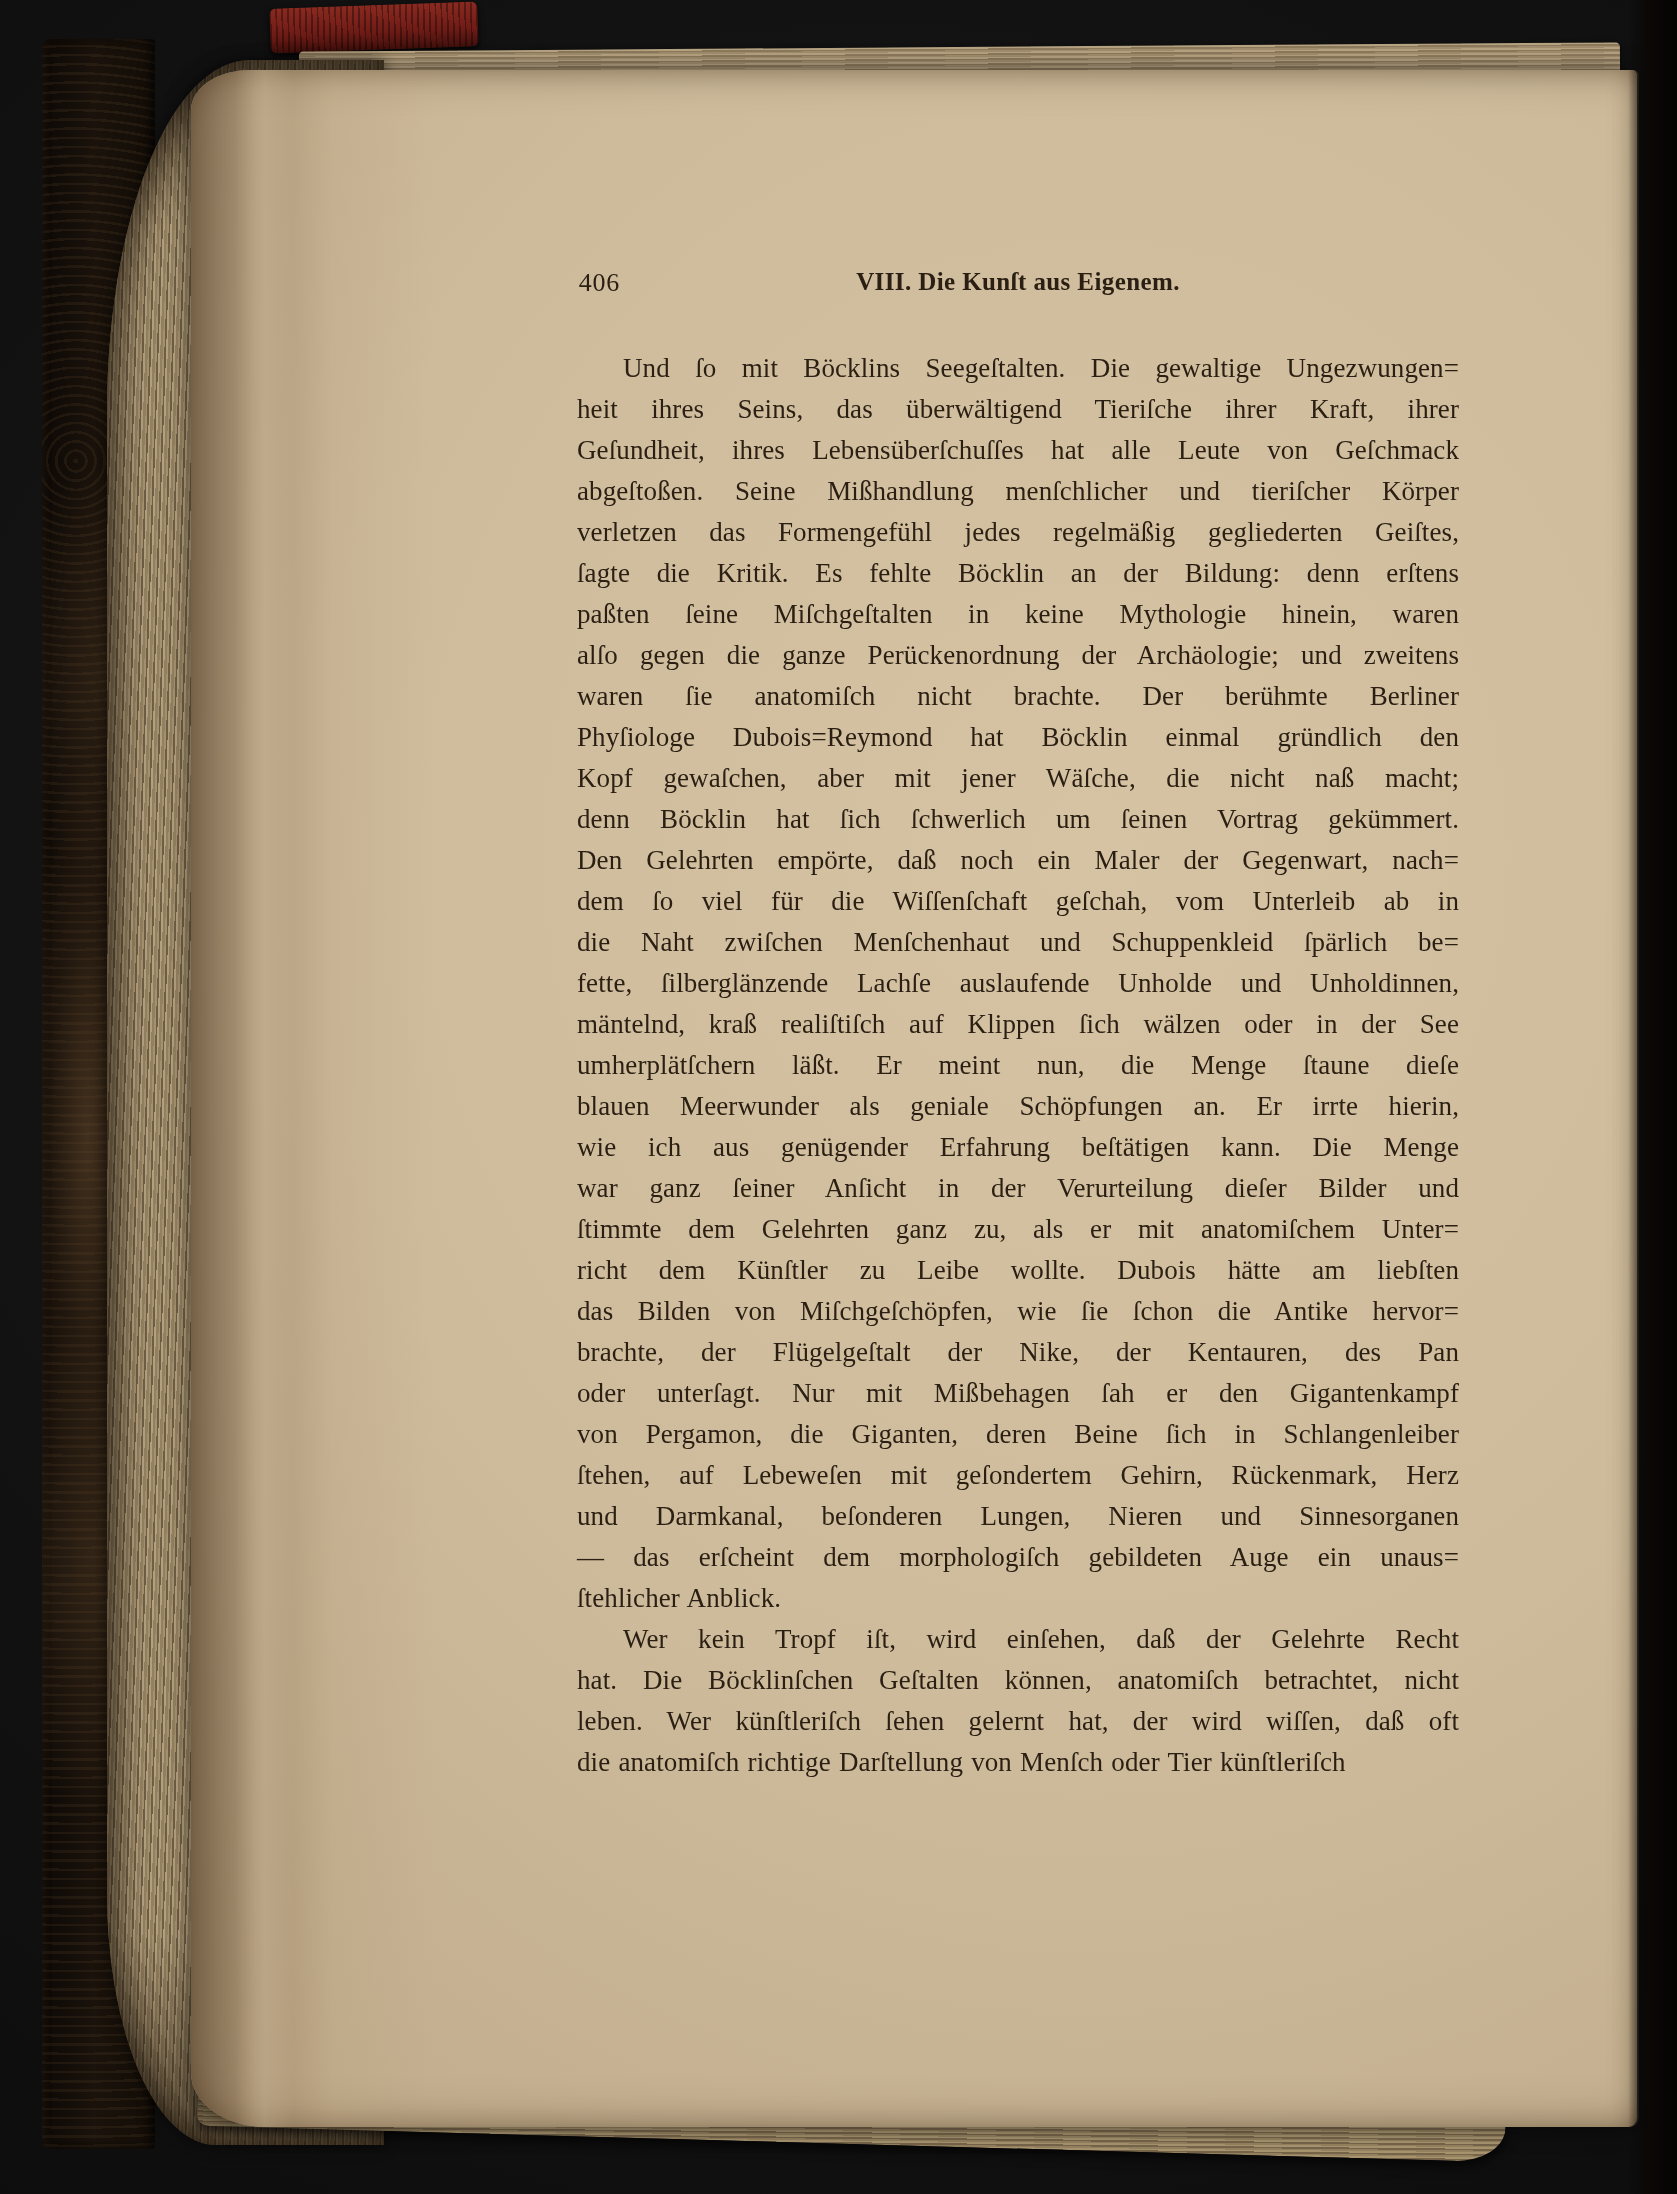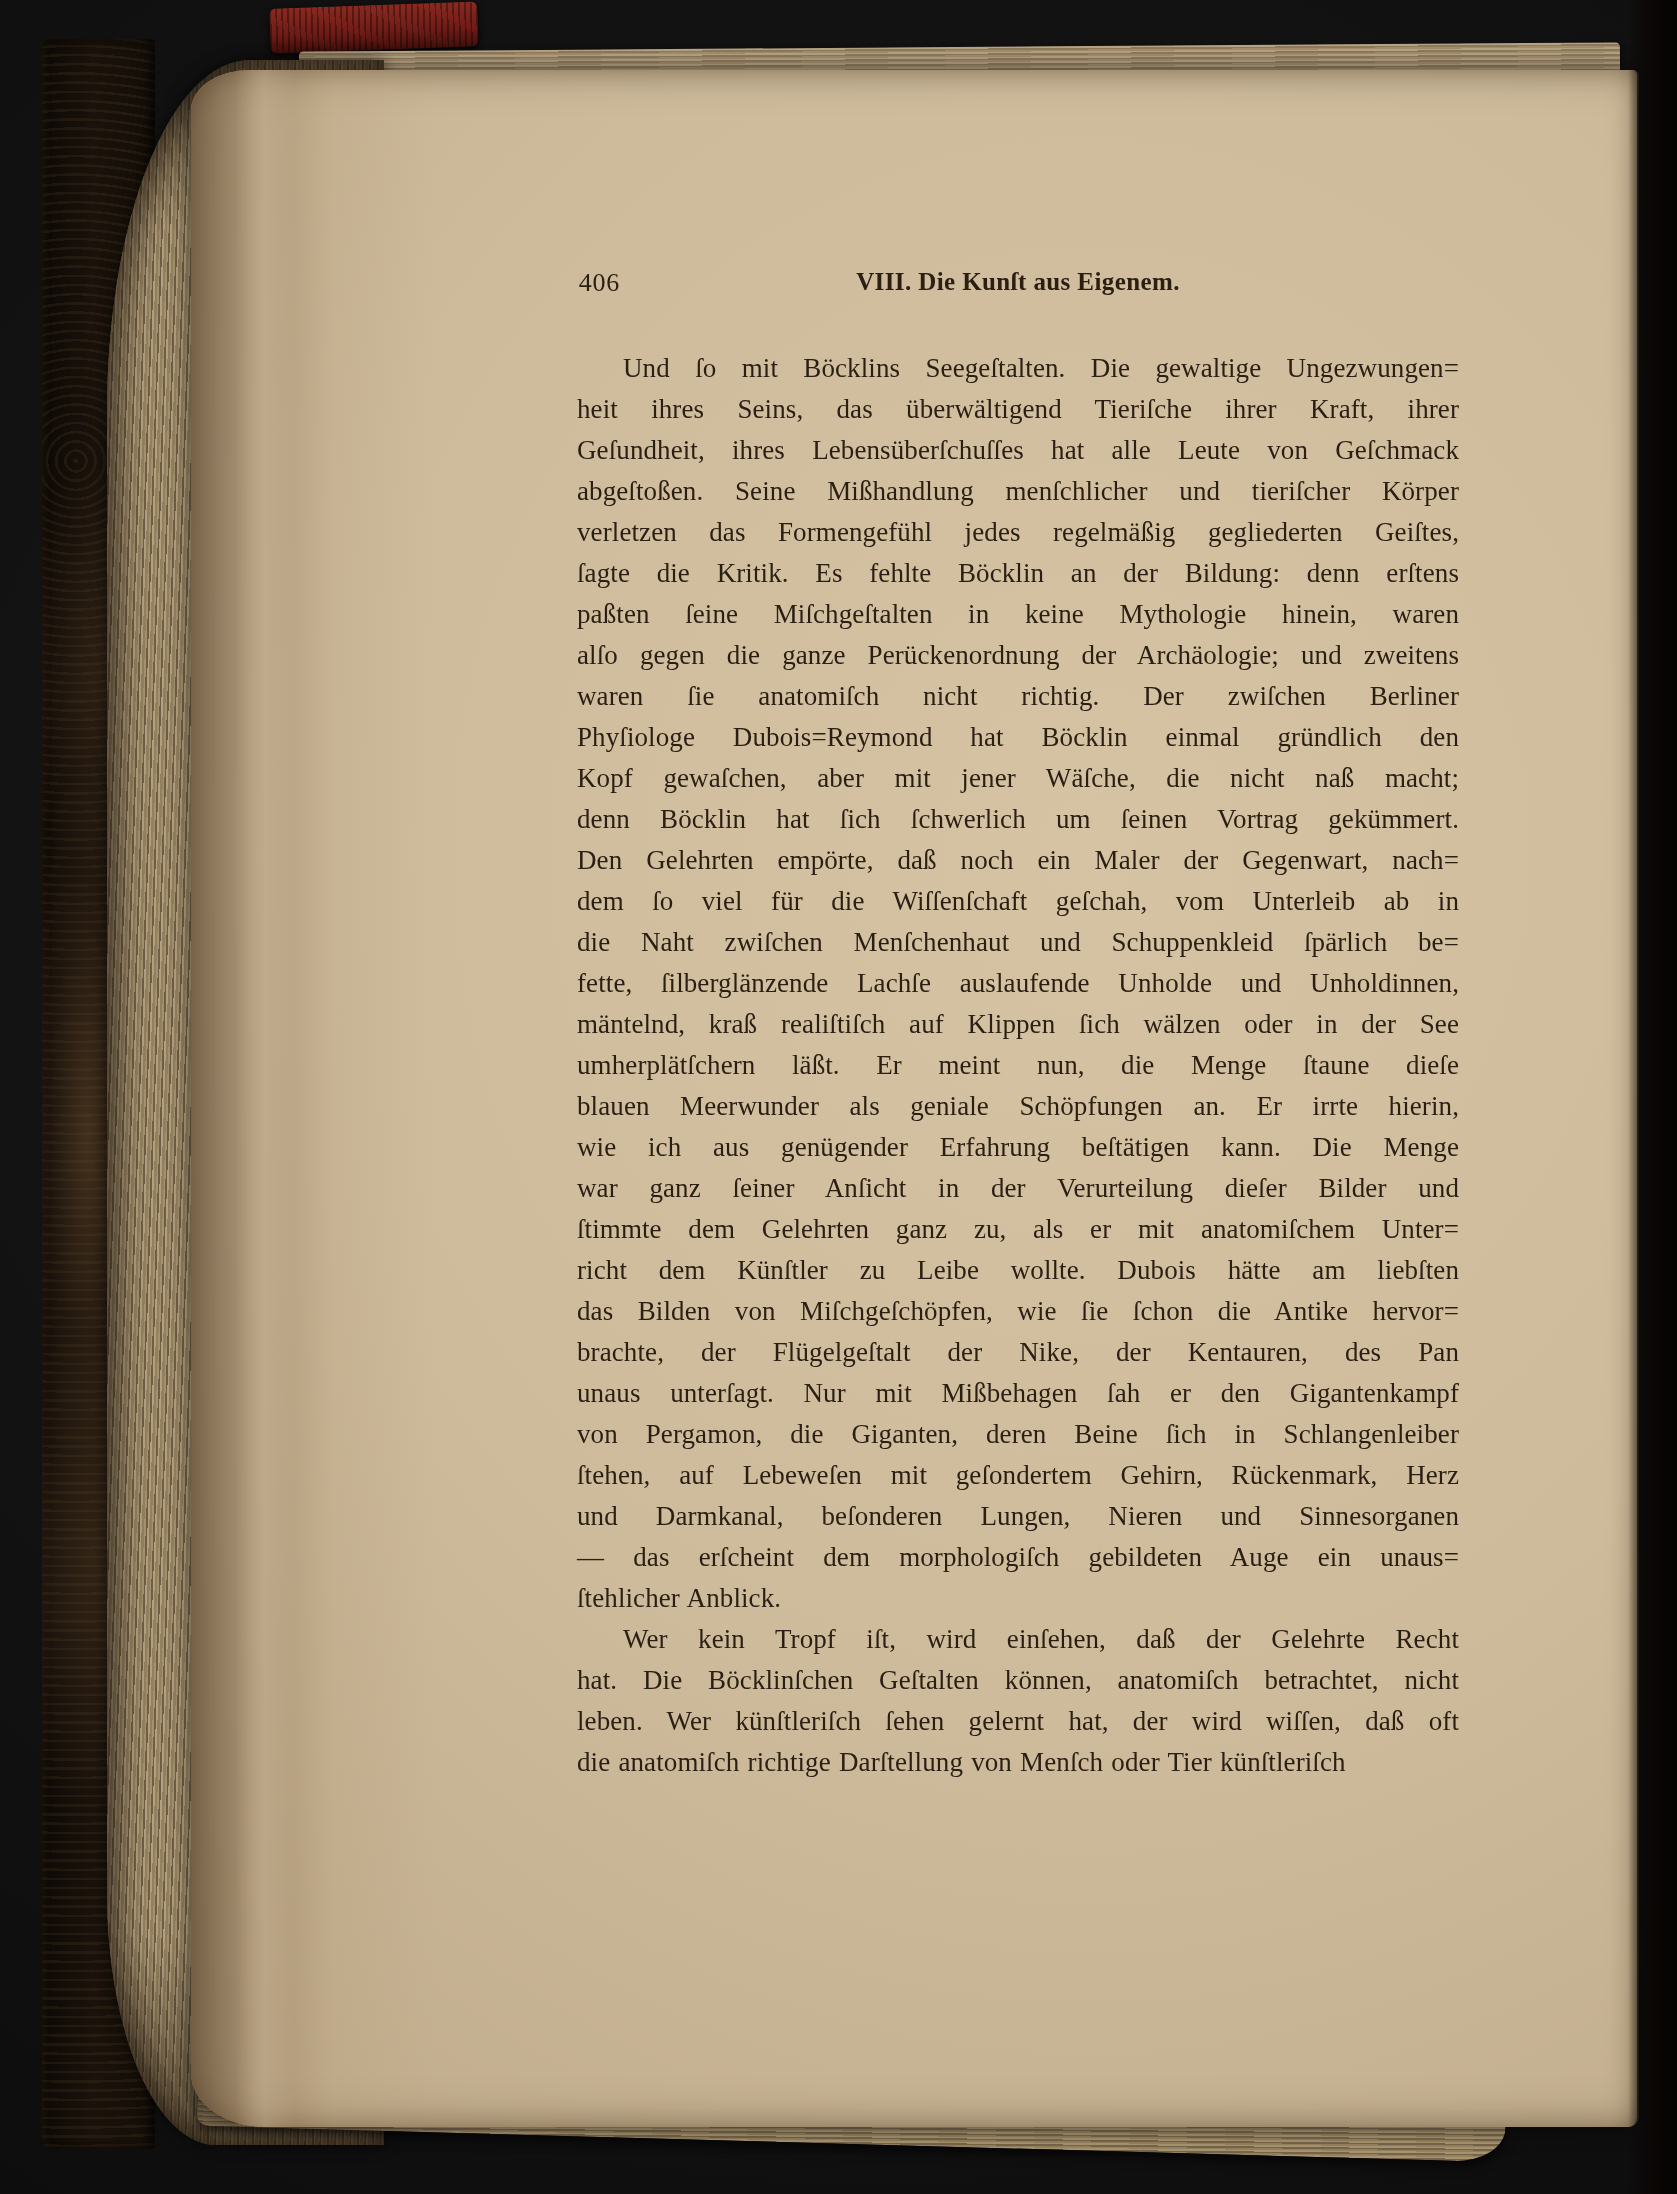--- a/index.html
+++ b/index.html
@@ -194,38 +194,38 @@
       <div class="body-text">
           <div class="paragraph">
             <div class="line first">Und ſo mit Böcklins Seegeſtalten. Die gewaltige Ungezwungen=</div>
             <div class="line">heit ihres Seins, das überwältigend Tieriſche ihrer Kraft, ihrer</div>
             <div class="line">Geſundheit, ihres Lebensüberſchuſſes hat alle Leute von Geſchmack</div>
             <div class="line">abgeſtoßen. Seine Mißhandlung menſchlicher und tieriſcher Körper</div>
             <div class="line">verletzen das Formengefühl jedes regelmäßig gegliederten Geiſtes,</div>
             <div class="line">ſagte die Kritik. Es fehlte Böcklin an der Bildung: denn erſtens</div>
             <div class="line">paßten ſeine Miſchgeſtalten in keine Mythologie hinein, waren</div>
             <div class="line">alſo gegen die ganze Perückenordnung der Archäologie; und zweitens</div>
-            <div class="line">waren ſie anatomiſch nicht richtig. Der zwiſchen Berliner</div>
+            <div class="line">waren ſie anatomiſch nicht brachte. Der berühmte Berliner</div>
             <div class="line">Phyſiologe Dubois=Reymond hat Böcklin einmal gründlich den</div>
             <div class="line">Kopf gewaſchen, aber mit jener Wäſche, die nicht naß macht;</div>
             <div class="line">denn Böcklin hat ſich ſchwerlich um ſeinen Vortrag gekümmert.</div>
             <div class="line">Den Gelehrten empörte, daß noch ein Maler der Gegenwart, nach=</div>
             <div class="line">dem ſo viel für die Wiſſenſchaft geſchah, vom Unterleib ab in</div>
             <div class="line">die Naht zwiſchen Menſchenhaut und Schuppenkleid ſpärlich be=</div>
             <div class="line">fette, ſilberglänzende Lachſe auslaufende Unholde und Unholdinnen,</div>
             <div class="line">mäntelnd, kraß realiſtiſch auf Klippen ſich wälzen oder in der See</div>
             <div class="line">umherplätſchern läßt. Er meint nun, die Menge ſtaune dieſe</div>
             <div class="line">blauen Meerwunder als geniale Schöpfungen an. Er irrte hierin,</div>
             <div class="line">wie ich aus genügender Erfahrung beſtätigen kann. Die Menge</div>
             <div class="line">war ganz ſeiner Anſicht in der Verurteilung dieſer Bilder und</div>
             <div class="line">ſtimmte dem Gelehrten ganz zu, als er mit anatomiſchem Unter=</div>
             <div class="line">richt dem Künſtler zu Leibe wollte. Dubois hätte am liebſten</div>
             <div class="line">das Bilden von Miſchgeſchöpfen, wie ſie ſchon die Antike hervor=</div>
             <div class="line">brachte, der Flügelgeſtalt der Nike, der Kentauren, des Pan</div>
-            <div class="line">unaus unterſagt. Nur mit Mißbehagen ſah er den Gigantenkampf</div>
+            <div class="line">oder unterſagt. Nur mit Mißbehagen ſah er den Gigantenkampf</div>
             <div class="line">von Pergamon, die Giganten, deren Beine ſich in Schlangenleiber</div>
             <div class="line">ſtehen, auf Lebeweſen mit geſondertem Gehirn, Rückenmark, Herz</div>
             <div class="line">und Darmkanal, beſonderen Lungen, Nieren und Sinnesorganen</div>
             <div class="line">— das erſcheint dem morphologiſch gebildeten Auge ein unaus=</div>
             <div class="line last">ſtehlicher Anblick.</div>
           </div>
           <div class="paragraph">
             <div class="line first">Wer kein Tropf iſt, wird einſehen, daß der Gelehrte Recht</div>
             <div class="line">hat. Die Böcklinſchen Geſtalten können, anatomiſch betrachtet, nicht</div>
             <div class="line">leben. Wer künſtleriſch ſehen gelernt hat, der wird wiſſen, daß oft</div>

